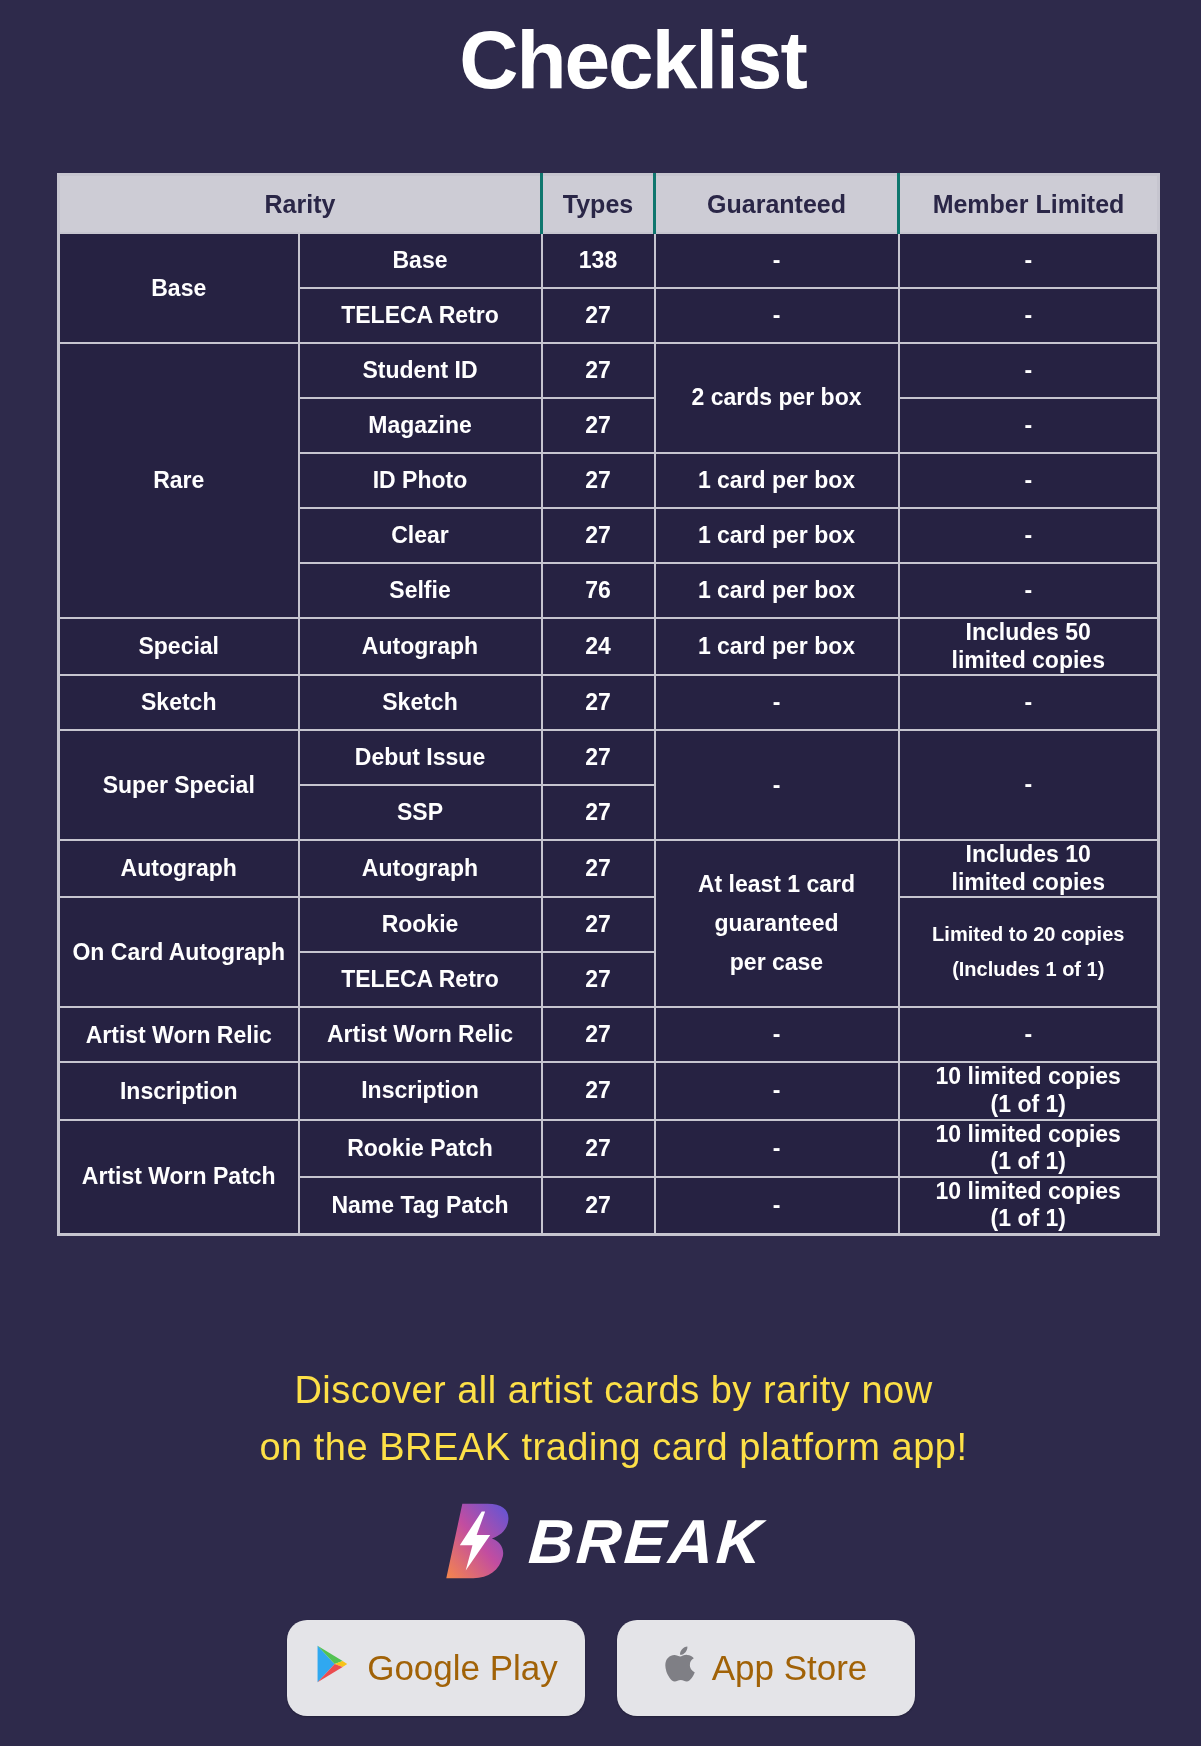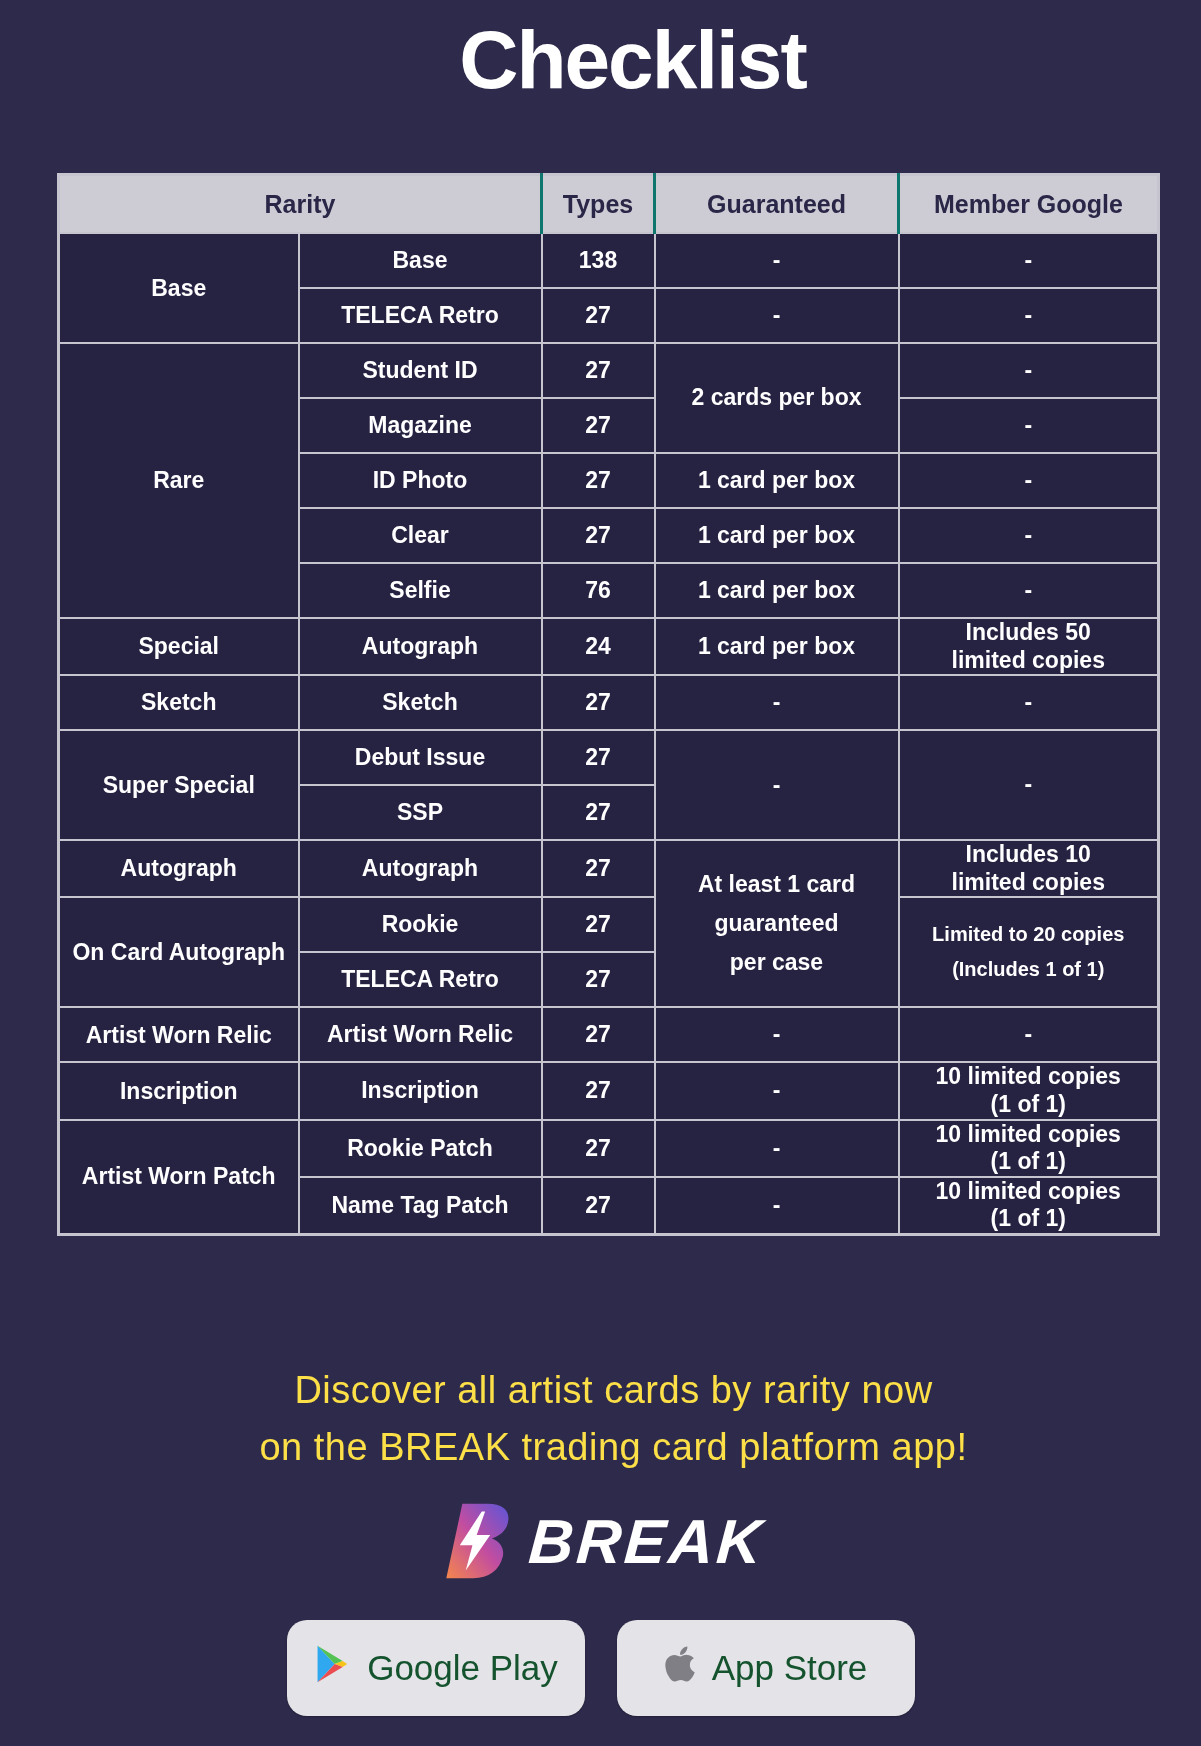--- a/index.html
+++ b/index.html
@@ -56,21 +56,21 @@
     color:#ffffff;font-size:62px;font-weight:bold;font-style:italic;
     letter-spacing:3px;transform:skewX(-4deg);
   }
   .stores{
     position:absolute;top:1620px;left:0;width:100%;
     display:flex;justify-content:center;gap:32px;
   }
   .store-btn{
     width:298px;height:96px;background:#e4e4e8;border-radius:20px;
     display:flex;align-items:center;justify-content:center;gap:16px;
-    color:#14532d;font-size:35px;cursor:pointer;
+    color:#a16207;font-size:35px;cursor:pointer;
     box-shadow:0 1px 2px rgba(0,0,0,0.25);
   }
   .store-btn .ic{flex:0 0 auto;display:block;}
 </style>
 </head>
 <body>
 
 <div class="title">Checklist</div>
 
 <div class="tablewrap">
@@ -80,21 +80,21 @@
         <col style="width:243px">
         <col style="width:113px">
         <col style="width:244px">
         <col style="width:260px">
     </colgroup>
     <thead>
       <tr>
         <th colspan="2">Rarity</th>
         <th>Types</th>
         <th>Guaranteed</th>
-        <th>Member Google</th>
+        <th>Member Limited</th>
       </tr>
     </thead>
     <tbody>
       <tr>
         <td class="group" rowspan="2">Base</td>
         <td>Base</td>
         <td>138</td>
         <td class="g">-</td>
         <td class="m">-</td>
       </tr>

